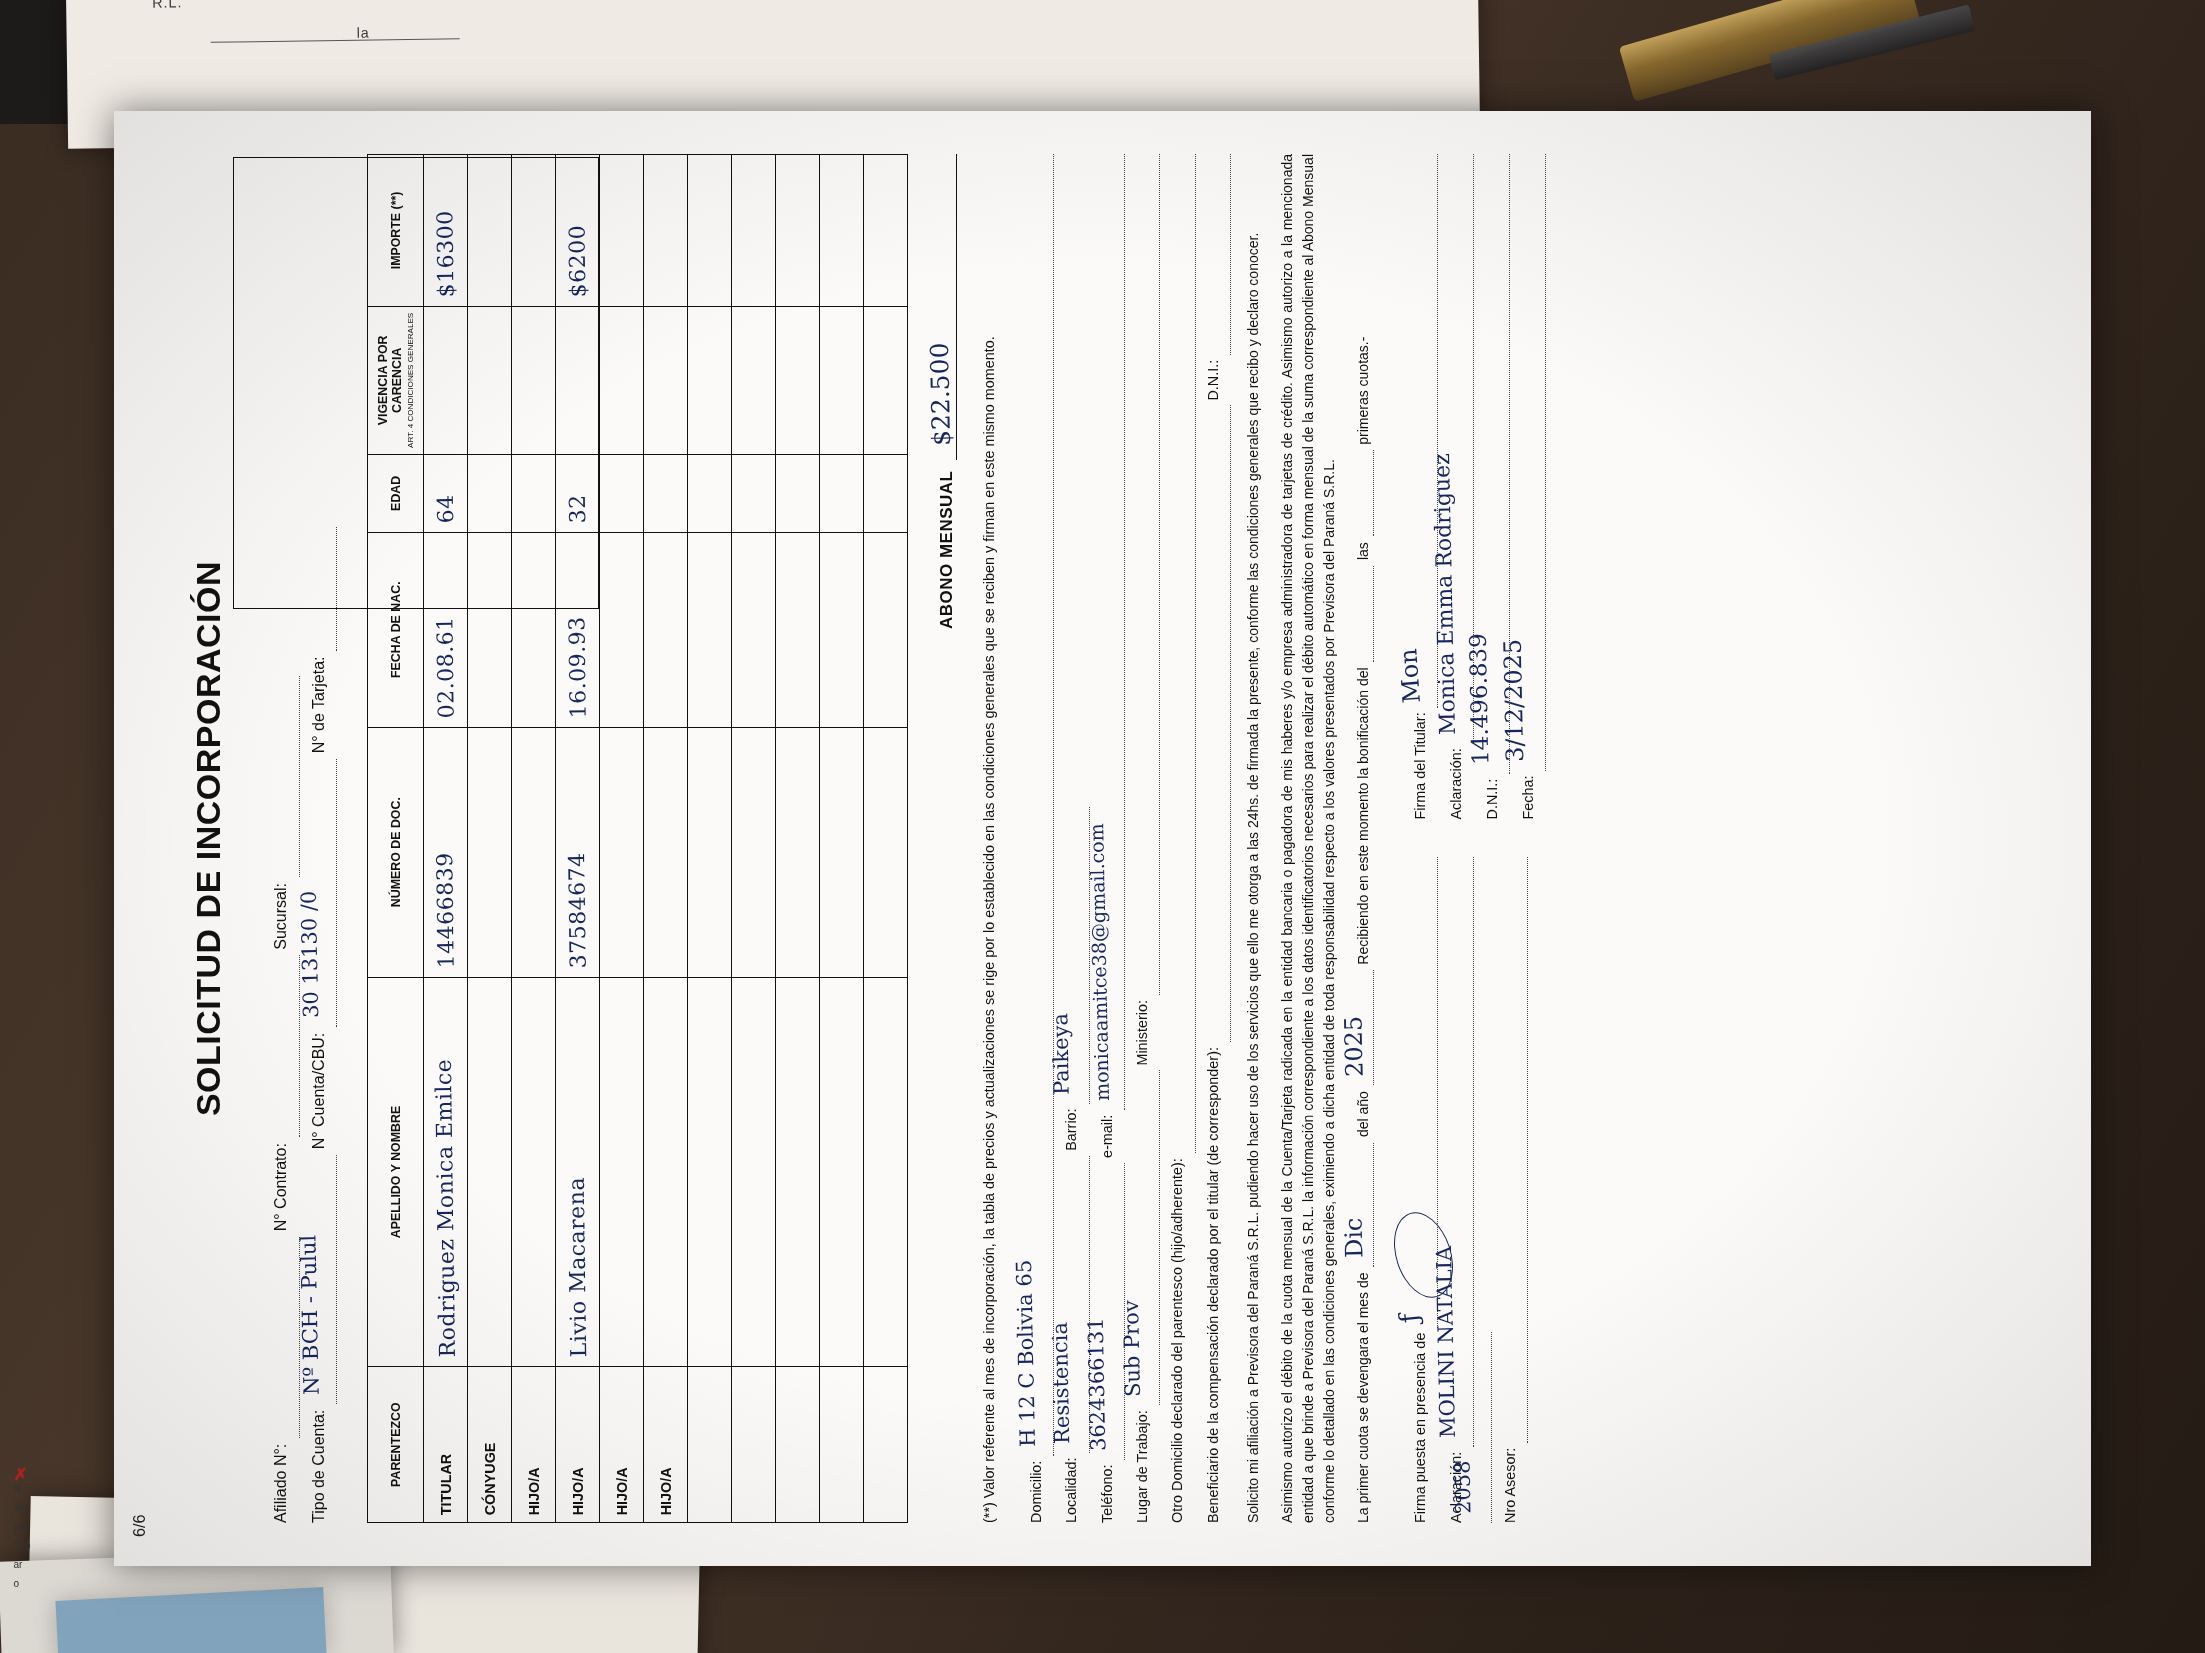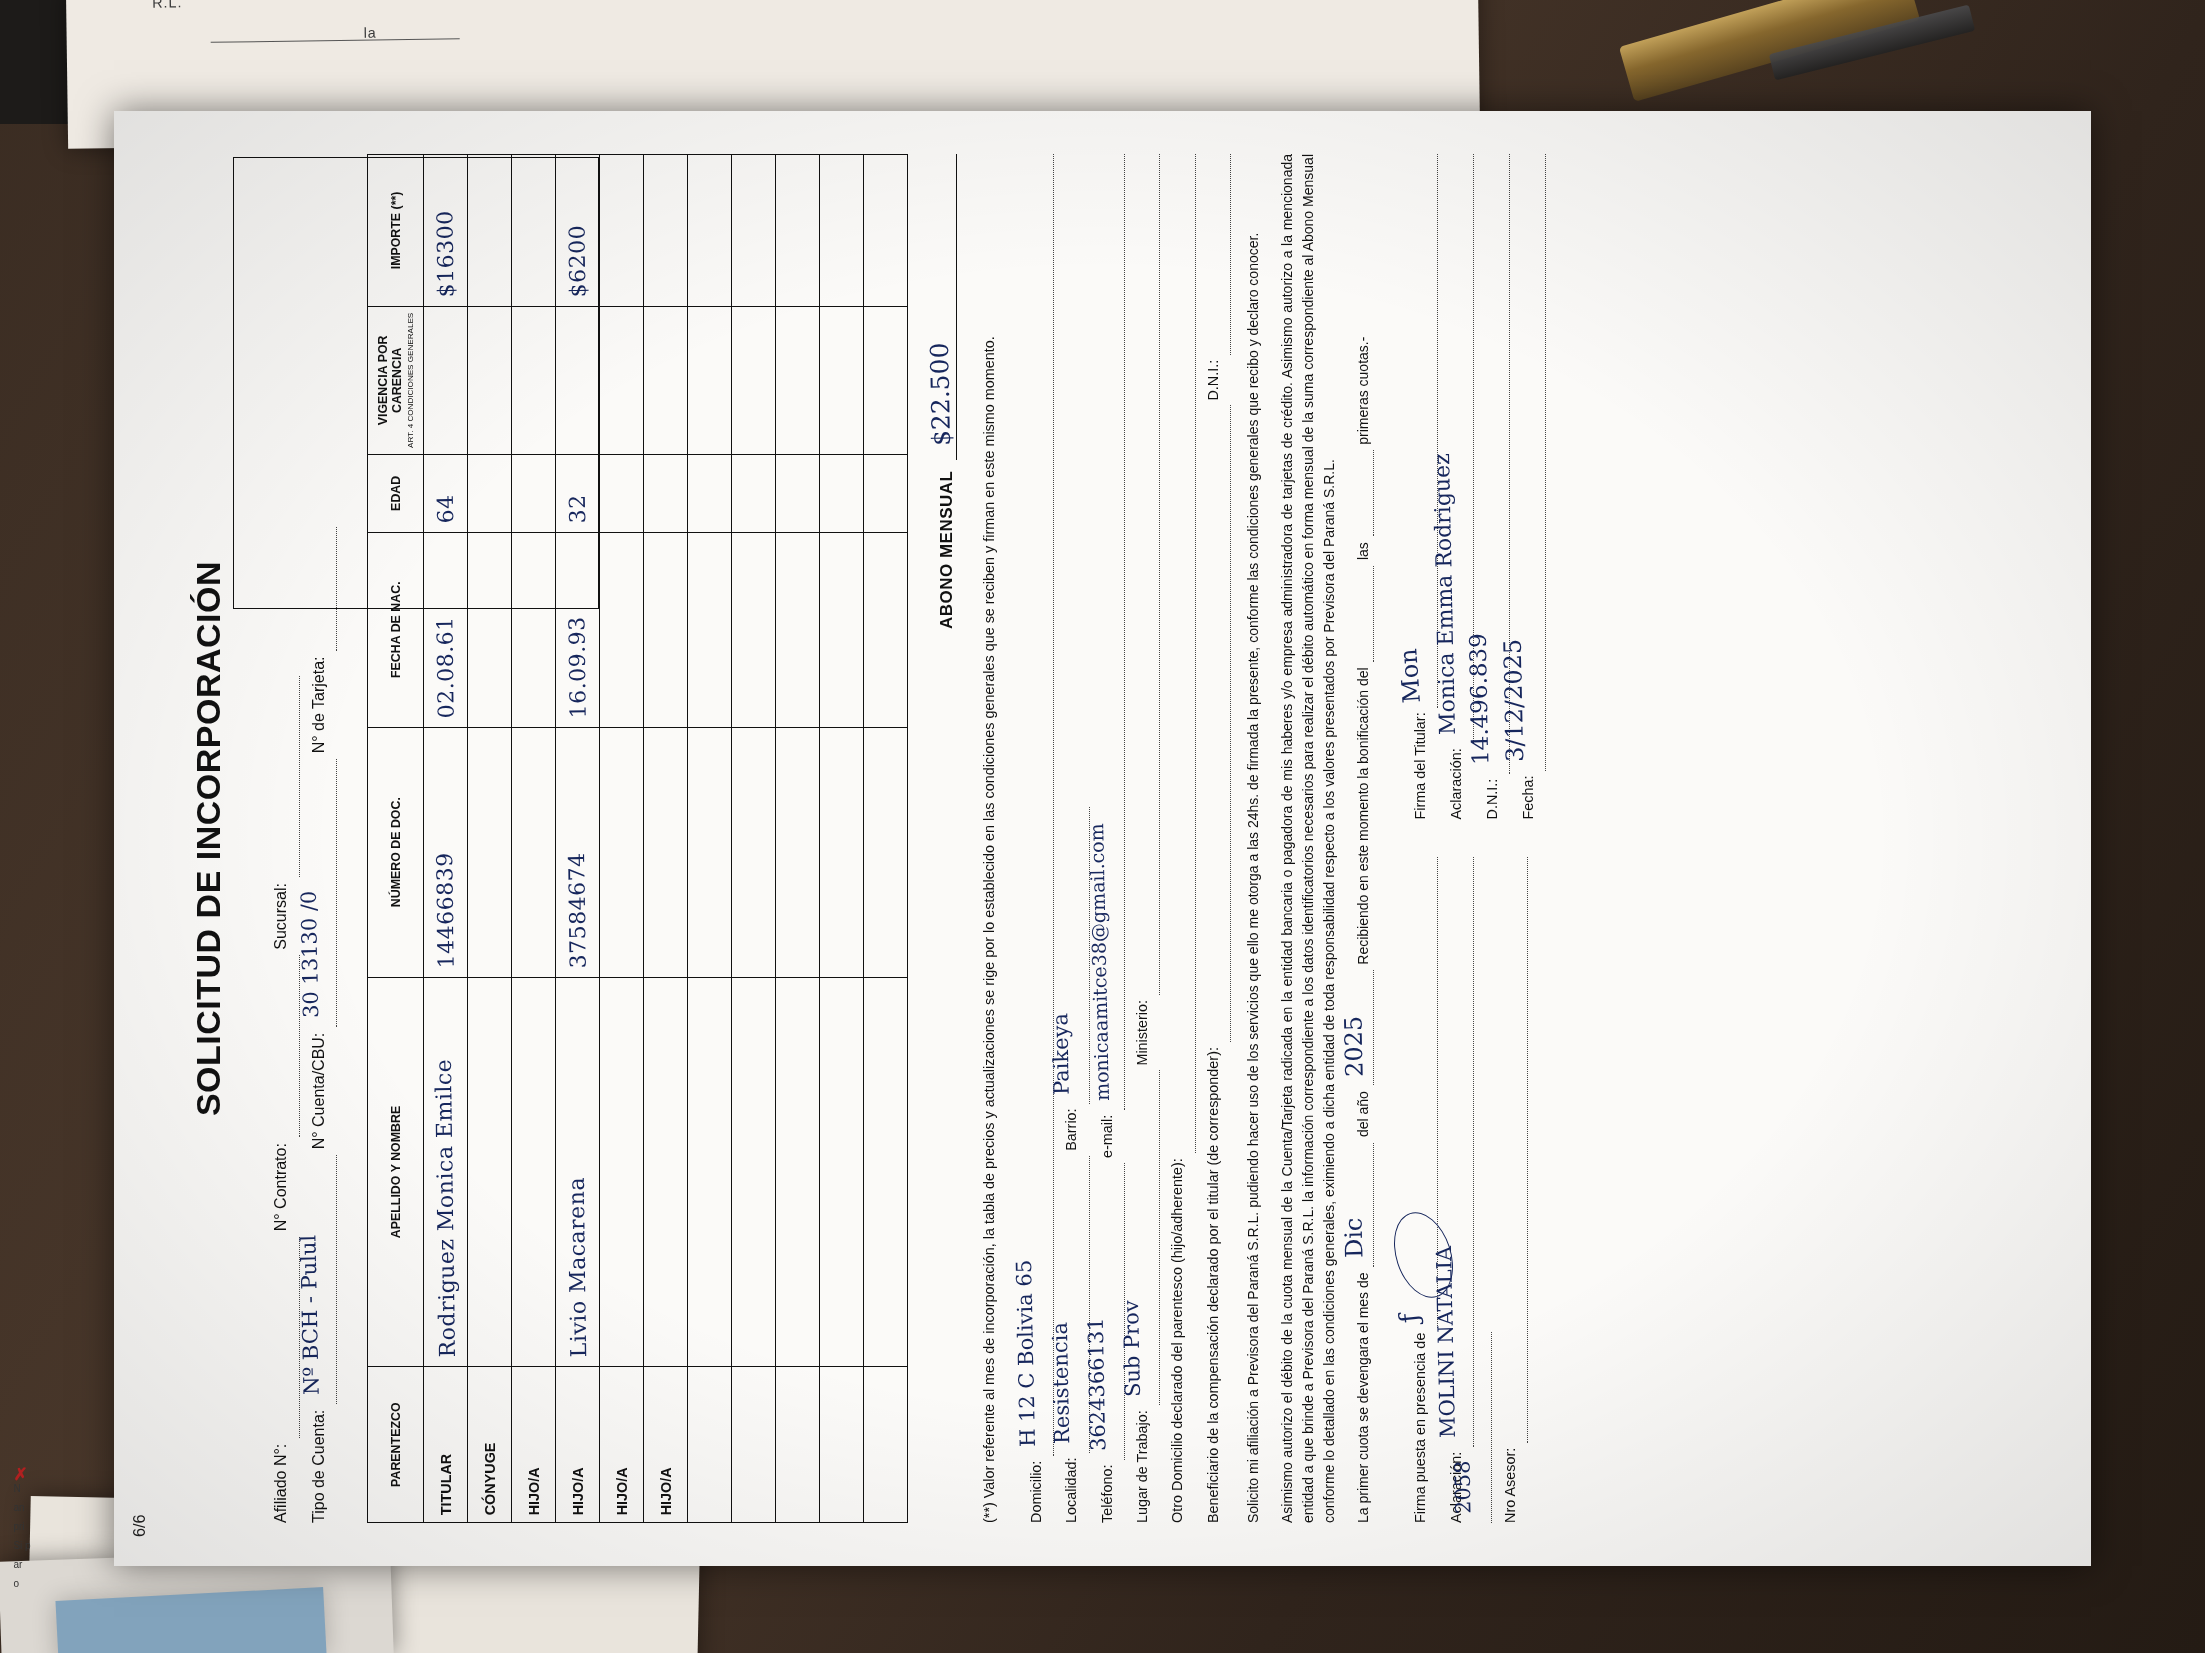--- a/index.html
+++ b/index.html
@@ -92,21 +92,21 @@
 </head>
 <body>
 
 <div class="desk"></div>
 <div class="desk-dark-left"></div>
 <div class="pen"></div>
 <div class="pen2"></div>
 
 <div class="paper-behind pb1">
   <div class="behind-lines">R.L.</div>
-  <div class="behind-lines" style="left:297px;top:38px;">la</div>
+  <div class="behind-lines" style="left:290px;top:38px;">la</div>
 
   <div style="position:absolute;left:144px;top:53px;width:249px;border-bottom:1.4px solid #555;"></div>
 </div>
 <div class="paper-behind pb2"></div>
 <div class="paper-behind pb3"></div>
 <div class="paper-behind pb4"></div>
 
 <div class="red-x">✗</div>
 <div class="tiny-left">
   <div>N</div>

